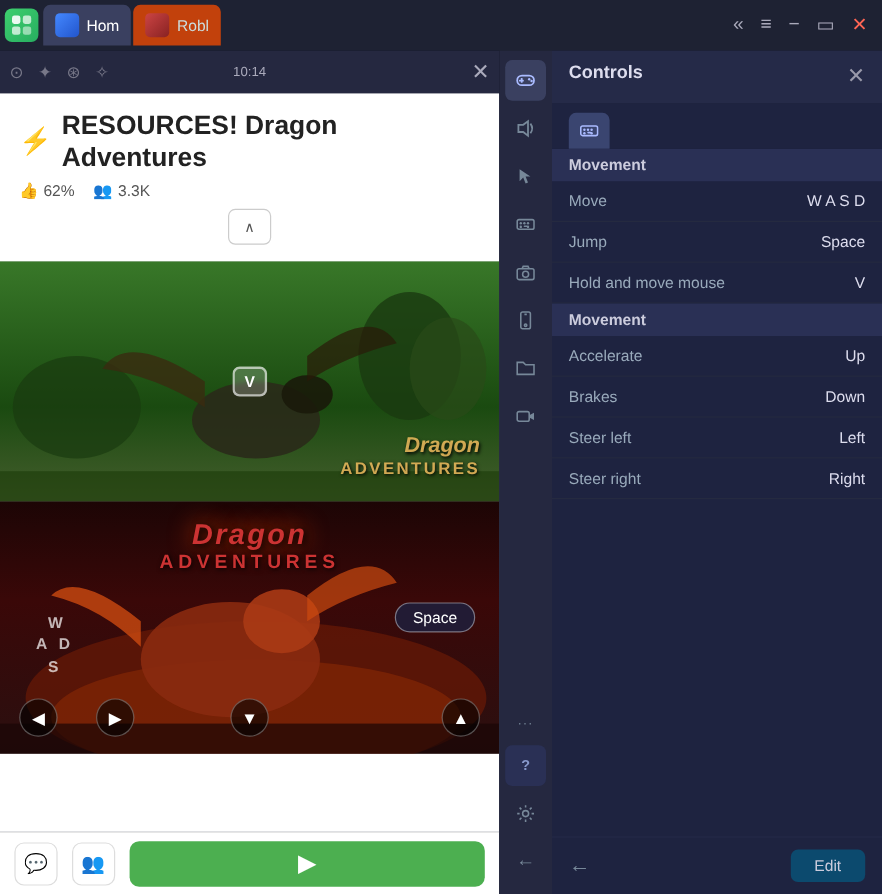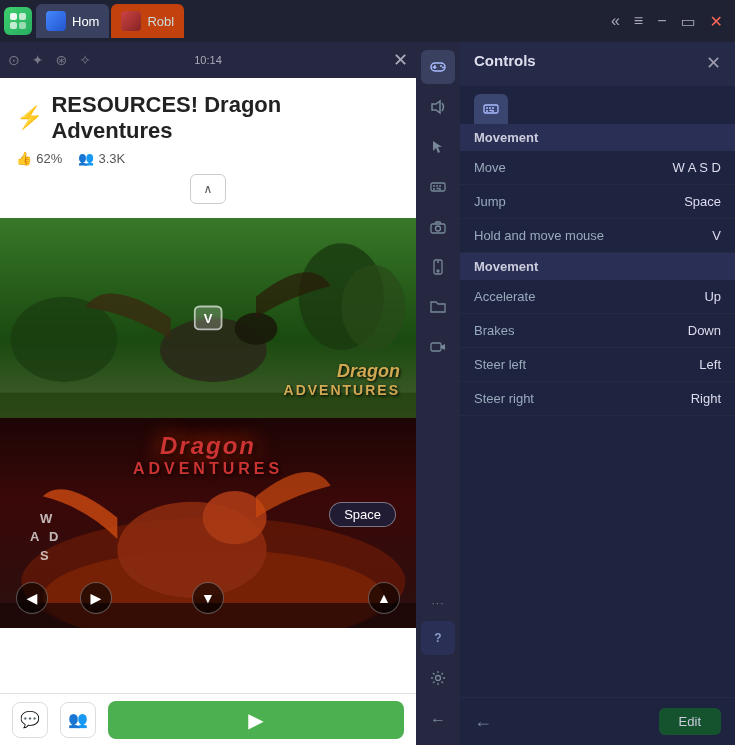--- a/index.html
+++ b/index.html
@@ -365,21 +365,21 @@
     .controls-footer {
       display: flex;
       align-items: center;
       justify-content: flex-end;
       padding: 10px 14px;
       background: #1e2340;
       border-top: 1px solid #252a48;
       gap: 10px;
     }
     .edit-btn {
-      background: #14532d;
+      background: #0c4a6e;
       color: #ccd;
       border: none;
       border-radius: 6px;
       padding: 6px 20px;
       font-size: 13px;
       cursor: pointer;
     }
     .controls-footer-back {
       color: #778899;
       font-size: 18px;

